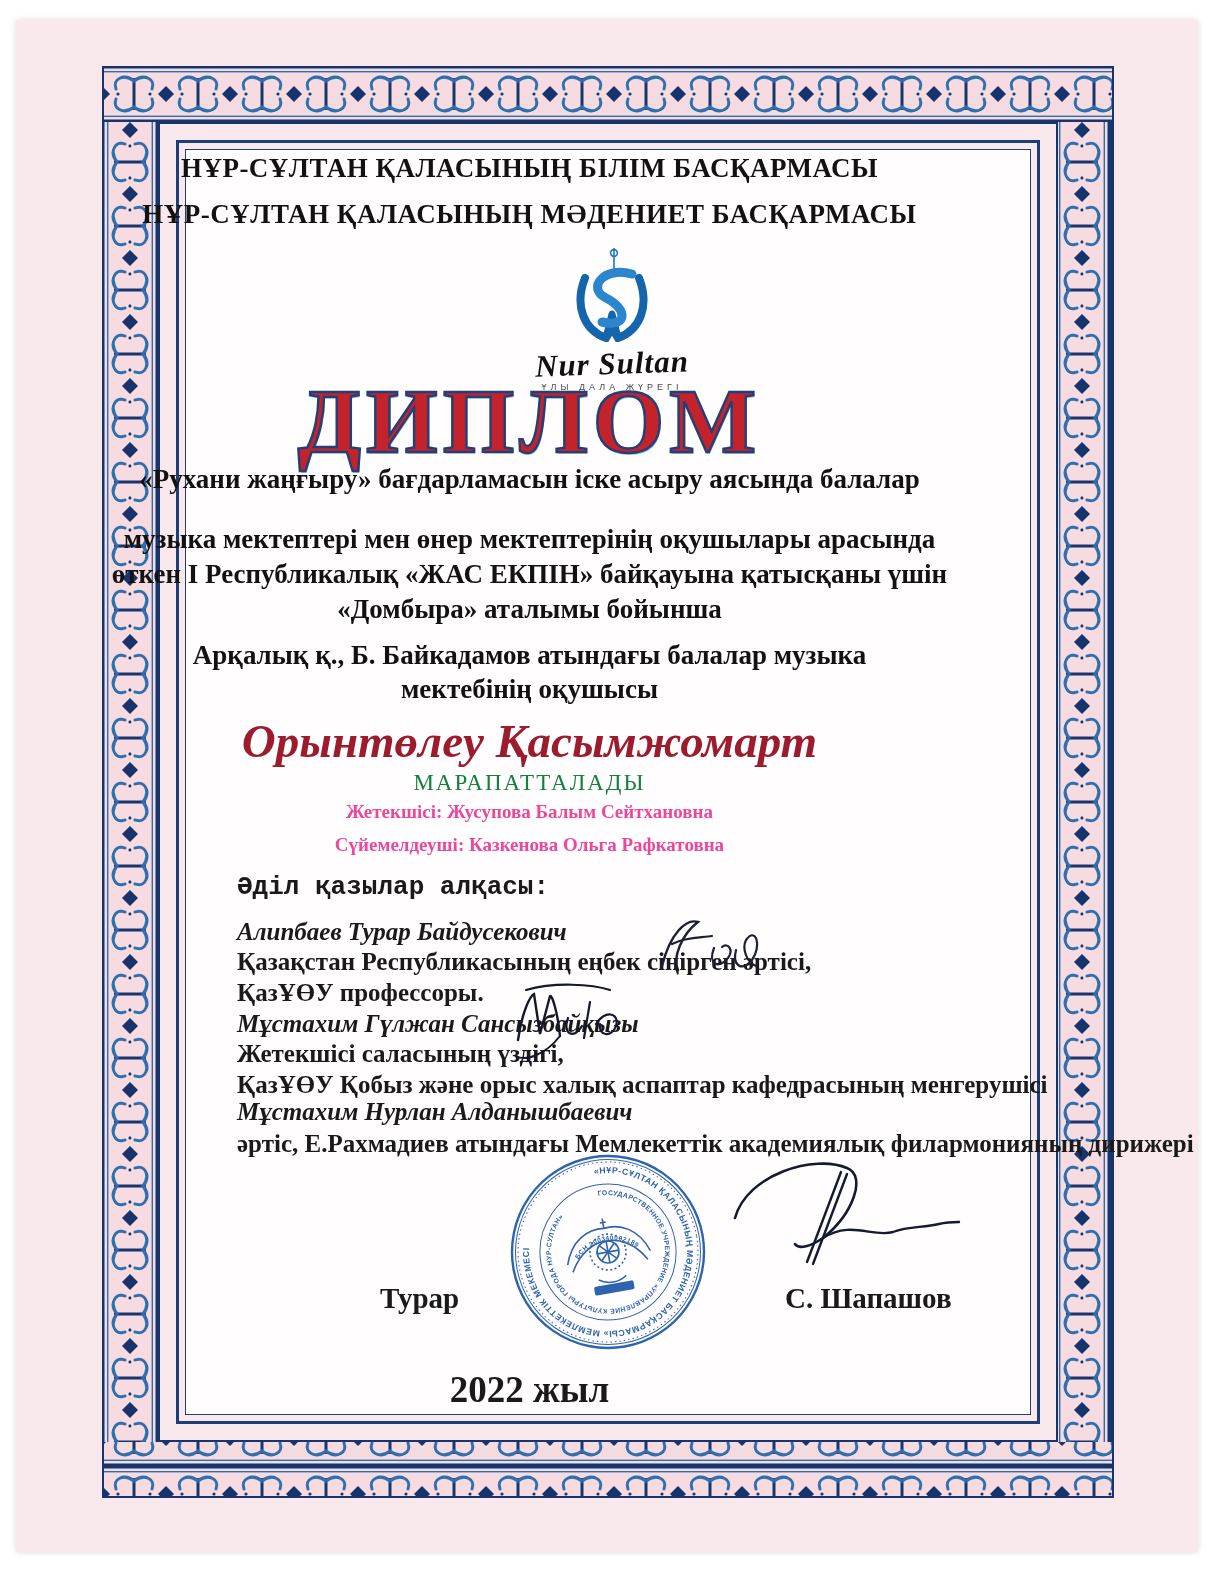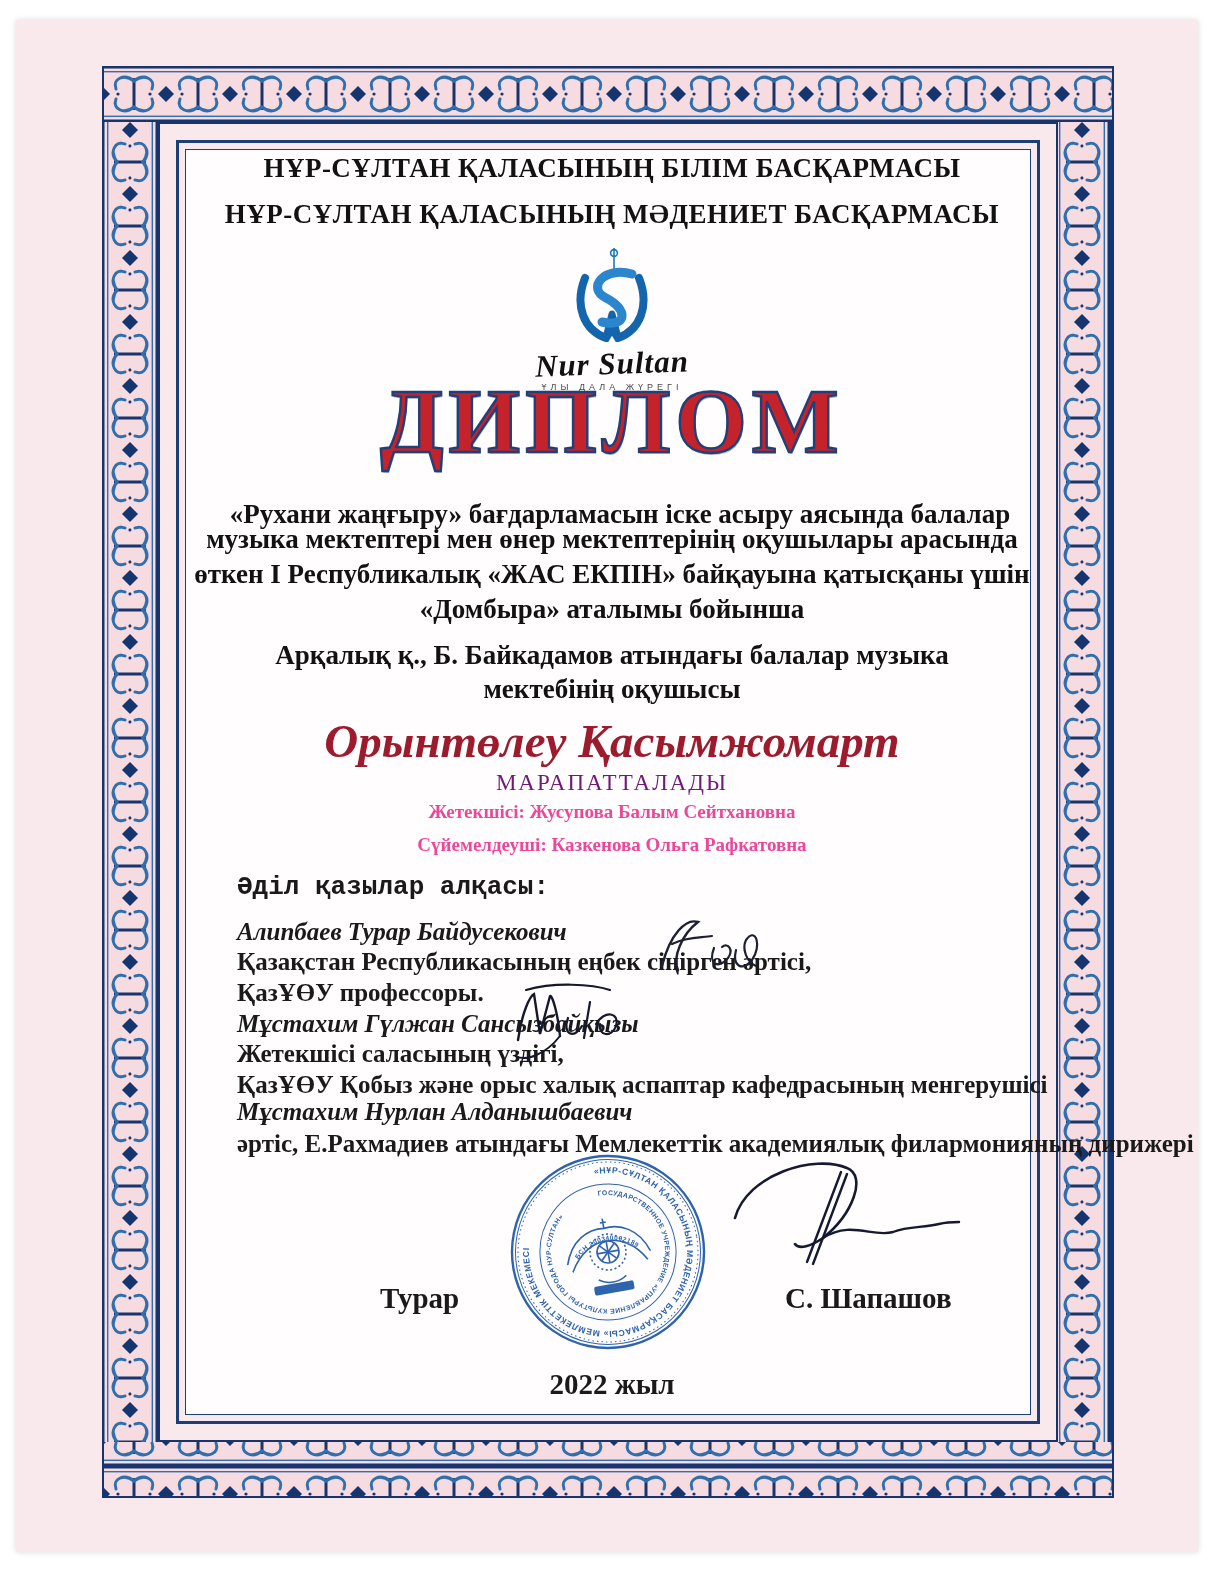--- a/index.html
+++ b/index.html
@@ -16,31 +16,31 @@
     border:2.5px solid #16356e;box-sizing:border-box;}
   .orn-svg{position:absolute;left:102px;top:66px;}
   .frame-line2{position:absolute;left:158px;top:122px;width:900px;height:1320px;
     border:2px solid #16356e;box-sizing:border-box;}
   .frame-line3{position:absolute;left:176px;top:140px;width:864px;height:1284px;
     border:3px solid #1d3f77;box-sizing:border-box;}
   .frame-line4{position:absolute;left:185px;top:149px;width:846px;height:1266px;
     border:1.5px solid #1d3f77;box-sizing:border-box;background:#fffdfe;}
   
   .content{position:absolute;inset:0;}
-  .ctr{position:absolute;left:0;width:1224px;text-align:center;}
+  .ctr{position:absolute;left:0;width:1059px;text-align:center;}
   .hdr{font-weight:bold;font-size:27px;letter-spacing:.5px;color:#121212;}
   .title{
     font-weight:bold;font-size:92px;letter-spacing:5px;color:#c4232b;
     -webkit-text-stroke:2.4px #20407a;text-shadow:1px 2px 0 rgba(32,64,122,.35);
     font-family:"Liberation Serif", serif;
   }
   .body-line{font-weight:bold;font-size:27px;line-height:35px;color:#121212;}
   .school-line{font-weight:bold;font-size:27px;line-height:34px;color:#121212;}
   .name{font-weight:bold;font-style:italic;font-size:47px;color:#9c1b2c;}
-  .award{font-size:23px;letter-spacing:2px;color:#701a75;}
+  .award{font-size:23px;letter-spacing:2px;color:#15803d;}
   .bold-line{font-weight:bold;font-size:19px;color:#ec4899;}
   .jury-head{position:absolute;left:237px;font-weight:bold;font-size:26px;font-family:Liberation Mono, monospace;}
   .jury-name{position:absolute;left:237px;font-weight:bold;font-style:italic;font-size:25px;}
   .jury-desc{position:absolute;left:237px;font-weight:bold;font-size:25px;white-space:nowrap;}
   .sig{position:absolute;}
   .sign-label{position:absolute;font-weight:bold;font-size:29px;}
   .logo-wrap{position:absolute;left:0;width:1224px;text-align:center;}
   .logo-script{display:inline-block;font-weight:bold;font-style:italic;font-size:31px;
     letter-spacing:1px;transform:rotate(-2deg);color:#111;}
   .logo-tagline{font-size:9px;letter-spacing:4px;color:#4a4a4a;font-family:"Liberation Sans",sans-serif;}
@@ -110,21 +110,21 @@
       <path d="M20 -50 C-8 -58 -26 -36 -6 -26 C16 -15 16 4 -10 -2" fill="none" stroke="#2b86cd" stroke-width="9" stroke-linecap="round"></path>
     </svg>
     <div>
       <span class="logo-script">Nur Sultan</span>
     </div>
     <div class="logo-tagline">ҰЛЫ ДАЛА ЖҮРЕГІ</div>
   </div>
 
   <div class="ctr title" style="top:368px;">ДИПЛОМ</div>
 
-  <div class="ctr body-line" style="top:497px;padding-left:8px;">«Рухани жаңғыру» бағдарламасын іске асыру аясында балалар</div>
+  <div class="ctr body-line" style="top:462px;">«Рухани жаңғыру» бағдарламасын іске асыру аясында балалар</div>
   <div class="ctr body-line" style="top:522px;">музыка мектептері мен өнер мектептерінің оқушылары арасында</div>
   <div class="ctr body-line" style="top:557px;">өткен I Республикалық «ЖАС ЕКПІН» байқауына қатысқаны үшін</div>
   <div class="ctr body-line" style="top:592px;">«Домбыра» аталымы бойынша</div>
 
   <div class="ctr school-line" style="top:638px;">Арқалық қ., Б. Байкадамов атындағы балалар музыка</div>
   <div class="ctr school-line" style="top:672px;">мектебінің оқушысы</div>
 
   <div class="ctr name" style="top:714px;">Орынтөлеу Қасымжомарт</div>
   <div class="ctr award" style="top:770px;">МАРАПАТТАЛАДЫ</div>
 
@@ -196,15 +196,15 @@
   <svg class="sig" style="left:695px;top:1146px;" width="300" height="140" viewBox="0 0 300 140">
     <path d="M40 72 C52 28 120 8 152 22 C172 30 158 68 128 92 C116 100 104 104 100 98" fill="none" stroke="#141a30" stroke-width="2.6" stroke-linecap="round"></path>
     <path d="M146 26 L112 116" fill="none" stroke="#141a30" stroke-width="2.4" stroke-linecap="round"></path>
     <path d="M152 28 L118 118" fill="none" stroke="#141a30" stroke-width="2.4" stroke-linecap="round"></path>
     <path d="M128 92 C156 74 178 92 198 86 C214 80 228 82 244 78 C252 76 258 76 264 76" fill="none" stroke="#141a30" stroke-width="2.4" stroke-linecap="round"></path>
   </svg>
 
   <div class="sign-label" style="left:380px;top:1282px;">Турар</div>
   <div class="sign-label" style="left:785px;top:1282px;">С. Шапашов</div>
 
-  <div class="ctr" style="top:1368px;font-weight:bold;font-size:29px;">2022 жыл</div>
+  <div class="ctr" style="top:1368px;font-weight:bold;font-size:37px;">2022 жыл</div>
 
 </div>
 
 </body></html>

